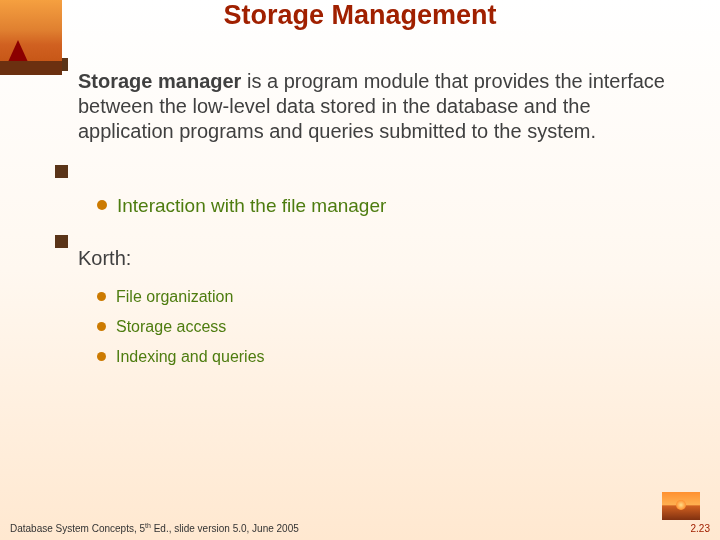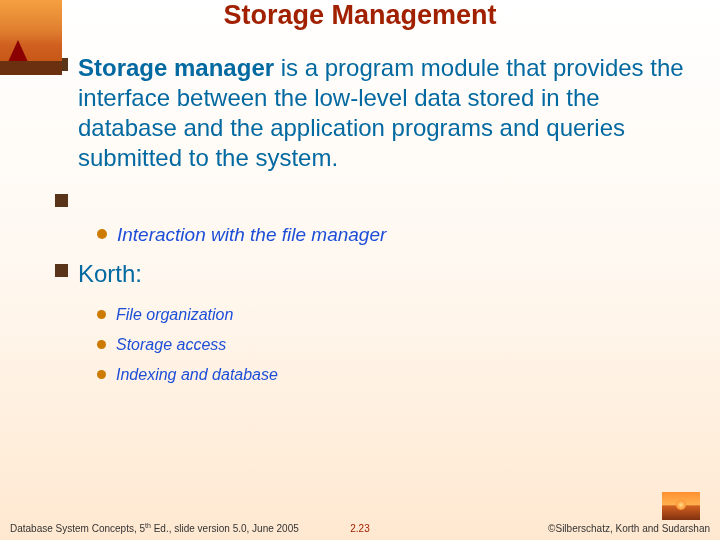--- a/index.html
+++ b/index.html
@@ -58,23 +58,24 @@
   }
   .bullet-square {
     width: 13px;
     height: 13px;
     background: #5a3418;
     flex-shrink: 0;
     margin-top: 5px;
     margin-right: 10px;
   }
   .bullet-text {
-    font-size: 24px;
-    color: #0369a1;
+    font-size: 20px;
+    color: #404040;
     line-height: 1.25;
+    margin-top: 16px;
   }
   .bold { font-weight: bold; }
   .sub-list {
     margin-left: 42px;
     margin-top: 6px;
   }
   .sub-item {
     display: flex;
     align-items: flex-start;
     margin-bottom: 12px;
@@ -83,23 +84,22 @@
     width: 10px;
     height: 10px;
     background: #cc7a00;
     border-radius: 50%;
     flex-shrink: 0;
     margin-top: 6px;
     margin-right: 10px;
   }
   .sub-text {
     font-size: 19px;
-    color: #1d4ed8;
+    color: #4d7c0f;
     line-height: 1.25;
-    font-style: italic;
   }
   .sub-item.small .sub-text { font-size: 16px; }
   .sub-item.small .sub-bullet { width: 9px; height: 9px; margin-top: 5px; }
   .sub-item.small { margin-bottom: 10px; }
   .footer {
     position: absolute;
     bottom: 6px;
     left: 0;
     right: 0;
     display: flex;
@@ -166,27 +166,26 @@
     <div class="sub-item small">
       <div class="sub-bullet"></div>
       <div class="sub-text">File organization</div>
     </div>
     <div class="sub-item small">
       <div class="sub-bullet"></div>
       <div class="sub-text">Storage access</div>
     </div>
     <div class="sub-item small">
       <div class="sub-bullet"></div>
-      <div class="sub-text">Indexing and database</div>
+      <div class="sub-text">Indexing and queries</div>
     </div>
   </div>
 
 </div>
 
 <div class="footer-img"></div>
 
 <div class="footer">
   <div class="footer-left">
     <span>Database System Concepts, 5</span><sup>th</sup><span> Ed., slide version 5.0, June 2005</span>
   </div>
   <div class="footer-center">2.23</div>
-  <div class="footer-right">©Silberschatz, Korth and Sudarshan</div>
 </div>
 
 </body></html>

